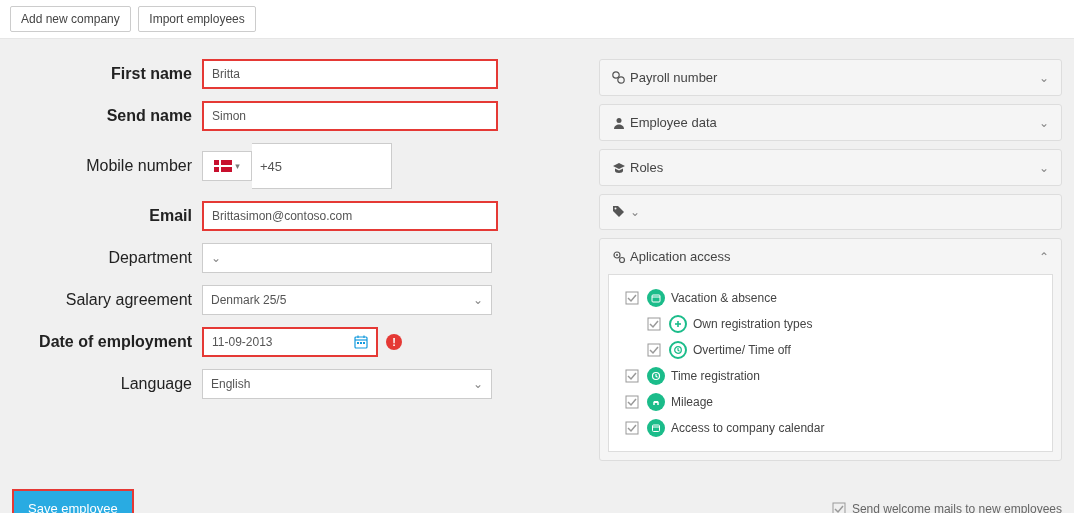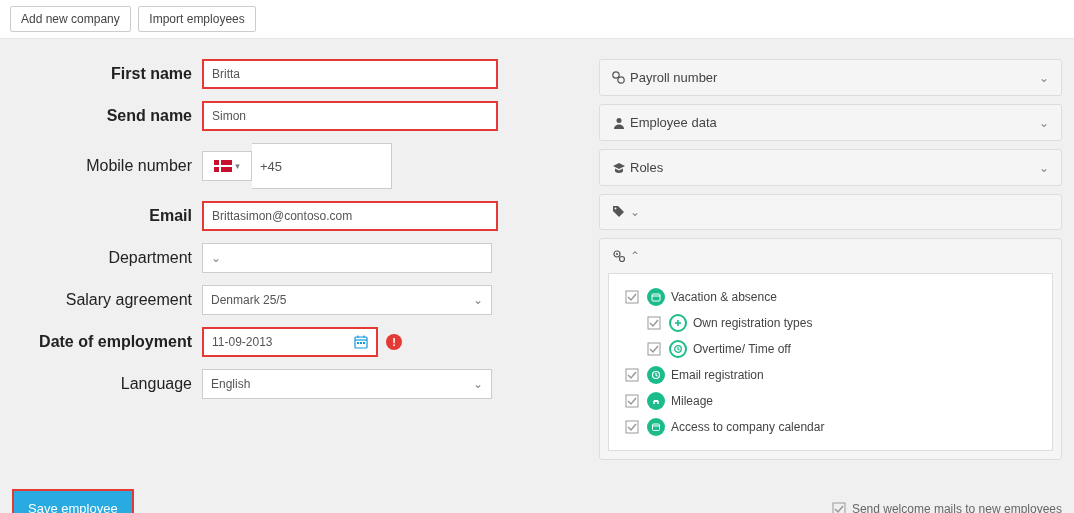--- a/index.html
+++ b/index.html
@@ -183,20 +183,21 @@
     </div>
     <div class="panel">
       <div class="panel-head">
         <span class="hicon">
             <svg width="14" height="14" viewBox="0 0 14 14">
               <circle cx="5" cy="5" r="3" fill="none" stroke="#555" stroke-width="1.2"></circle>
               <circle cx="5" cy="5" r="1" fill="#555"></circle>
               <circle cx="10" cy="10" r="2.5" fill="none" stroke="#555" stroke-width="1.2"></circle>
             </svg>
           </span>
+        <span class="htext">Aplication access</span>
         <span class="hchev">⌃</span>
       </div>
       <div class="panel-body">
         <div class="tree-row indent1">
           <span class="chk">
               <svg width="14" height="14" viewBox="0 0 14 14">
                 <rect x="1" y="1" width="12" height="12" fill="none" stroke="#999"></rect>
                 <path d="M3 7l3 3 5-6" fill="none" stroke="#999" stroke-width="1.5"></path>
               </svg>
             </span>
@@ -244,21 +245,21 @@
                 <rect x="1" y="1" width="12" height="12" fill="none" stroke="#999"></rect>
                 <path d="M3 7l3 3 5-6" fill="none" stroke="#999" stroke-width="1.5"></path>
               </svg>
             </span>
           <span class="circ circ-solid">
               <svg width="10" height="10" viewBox="0 0 10 10">
                 <circle cx="5" cy="5" r="3.5" fill="none" stroke="#fff" stroke-width="1.2"></circle>
                 <path d="M5 3v2.2l1.5 1" fill="none" stroke="#fff" stroke-width="1.2"></path>
               </svg>
             </span>
-          <span class="tree-label">Email registration</span>
+          <span class="tree-label">Time registration</span>
         </div>
         <div class="tree-row indent1">
           <span class="chk">
               <svg width="14" height="14" viewBox="0 0 14 14">
                 <rect x="1" y="1" width="12" height="12" fill="none" stroke="#999"></rect>
                 <path d="M3 7l3 3 5-6" fill="none" stroke="#999" stroke-width="1.5"></path>
               </svg>
             </span>
           <span class="circ circ-solid">
               <svg width="10" height="10" viewBox="0 0 10 10">

